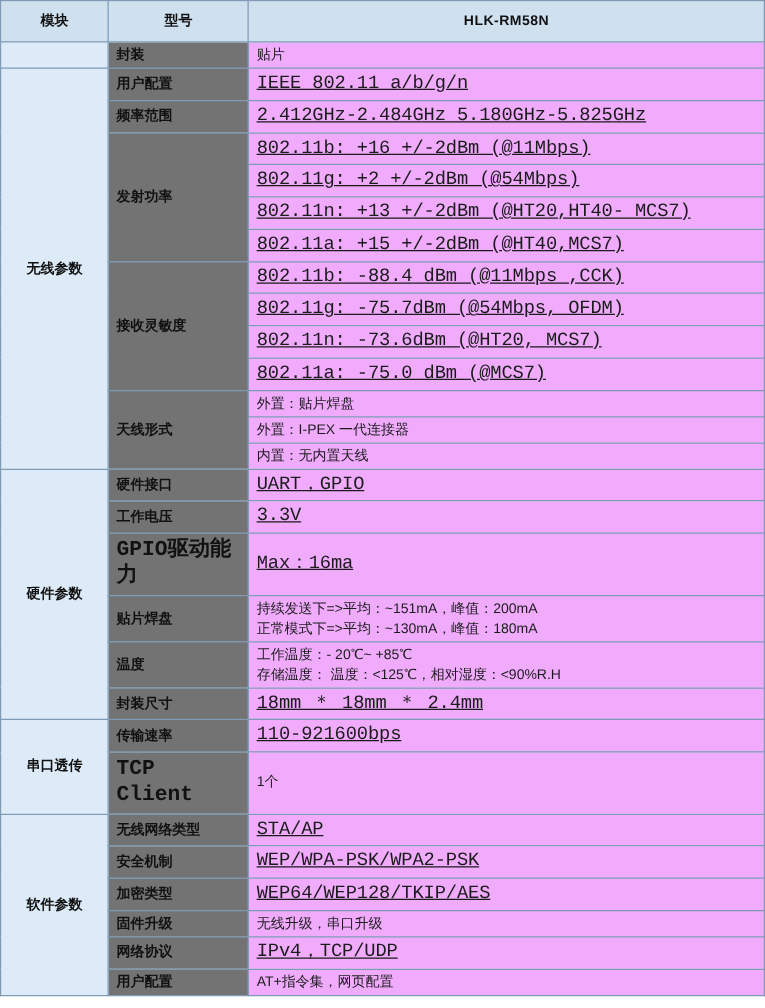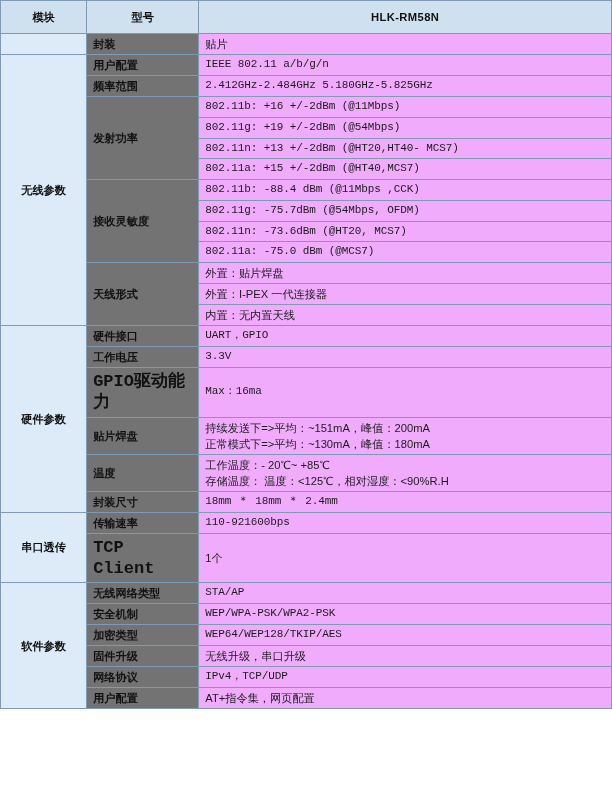--- a/index.html
+++ b/index.html
@@ -70,22 +70,23 @@
   
   .valcell {
     background: #f0abfc;
     text-align: left;
     font-size: 11.2px;
     color: #1b1b1b;
     padding-left: 8px;
   }
   .valcell.mono {
     font-family: "Liberation Mono", monospace;
-    font-size: 11px;
+    font-size: 15px;
     letter-spacing: -0.1px;
+    text-decoration: underline;
   }
   .valcell .sub {
     display: block;
   }
   .valcell .sub + .sub {
     margin-top: 2px;
   }
   .nowrap { white-space: nowrap; }
 </style>
 </head>
@@ -119,21 +120,21 @@
     <tr>
       <td class="itemcell">频率范围</td>
       <td class="valcell mono nowrap">2.412GHz-2.484GHz        5.180GHz-5.825GHz</td>
     </tr>
 
     <tr>
       <td class="itemcell" rowspan="4">发射功率</td>
       <td class="valcell mono">802.11b: +16 +/-2dBm (@11Mbps)</td>
     </tr>
     <tr>
-      <td class="valcell mono">802.11g: +19 +/-2dBm (@54Mbps)</td>
+      <td class="valcell mono">802.11g: +2 +/-2dBm (@54Mbps)</td>
     </tr>
     <tr>
       <td class="valcell mono">802.11n: +13 +/-2dBm (@HT20,HT40- MCS7)</td>
     </tr>
     <tr>
       <td class="valcell mono">802.11a: +15 +/-2dBm (@HT40,MCS7)</td>
     </tr>
 
     <tr>
       <td class="itemcell" rowspan="4">接收灵敏度</td>

